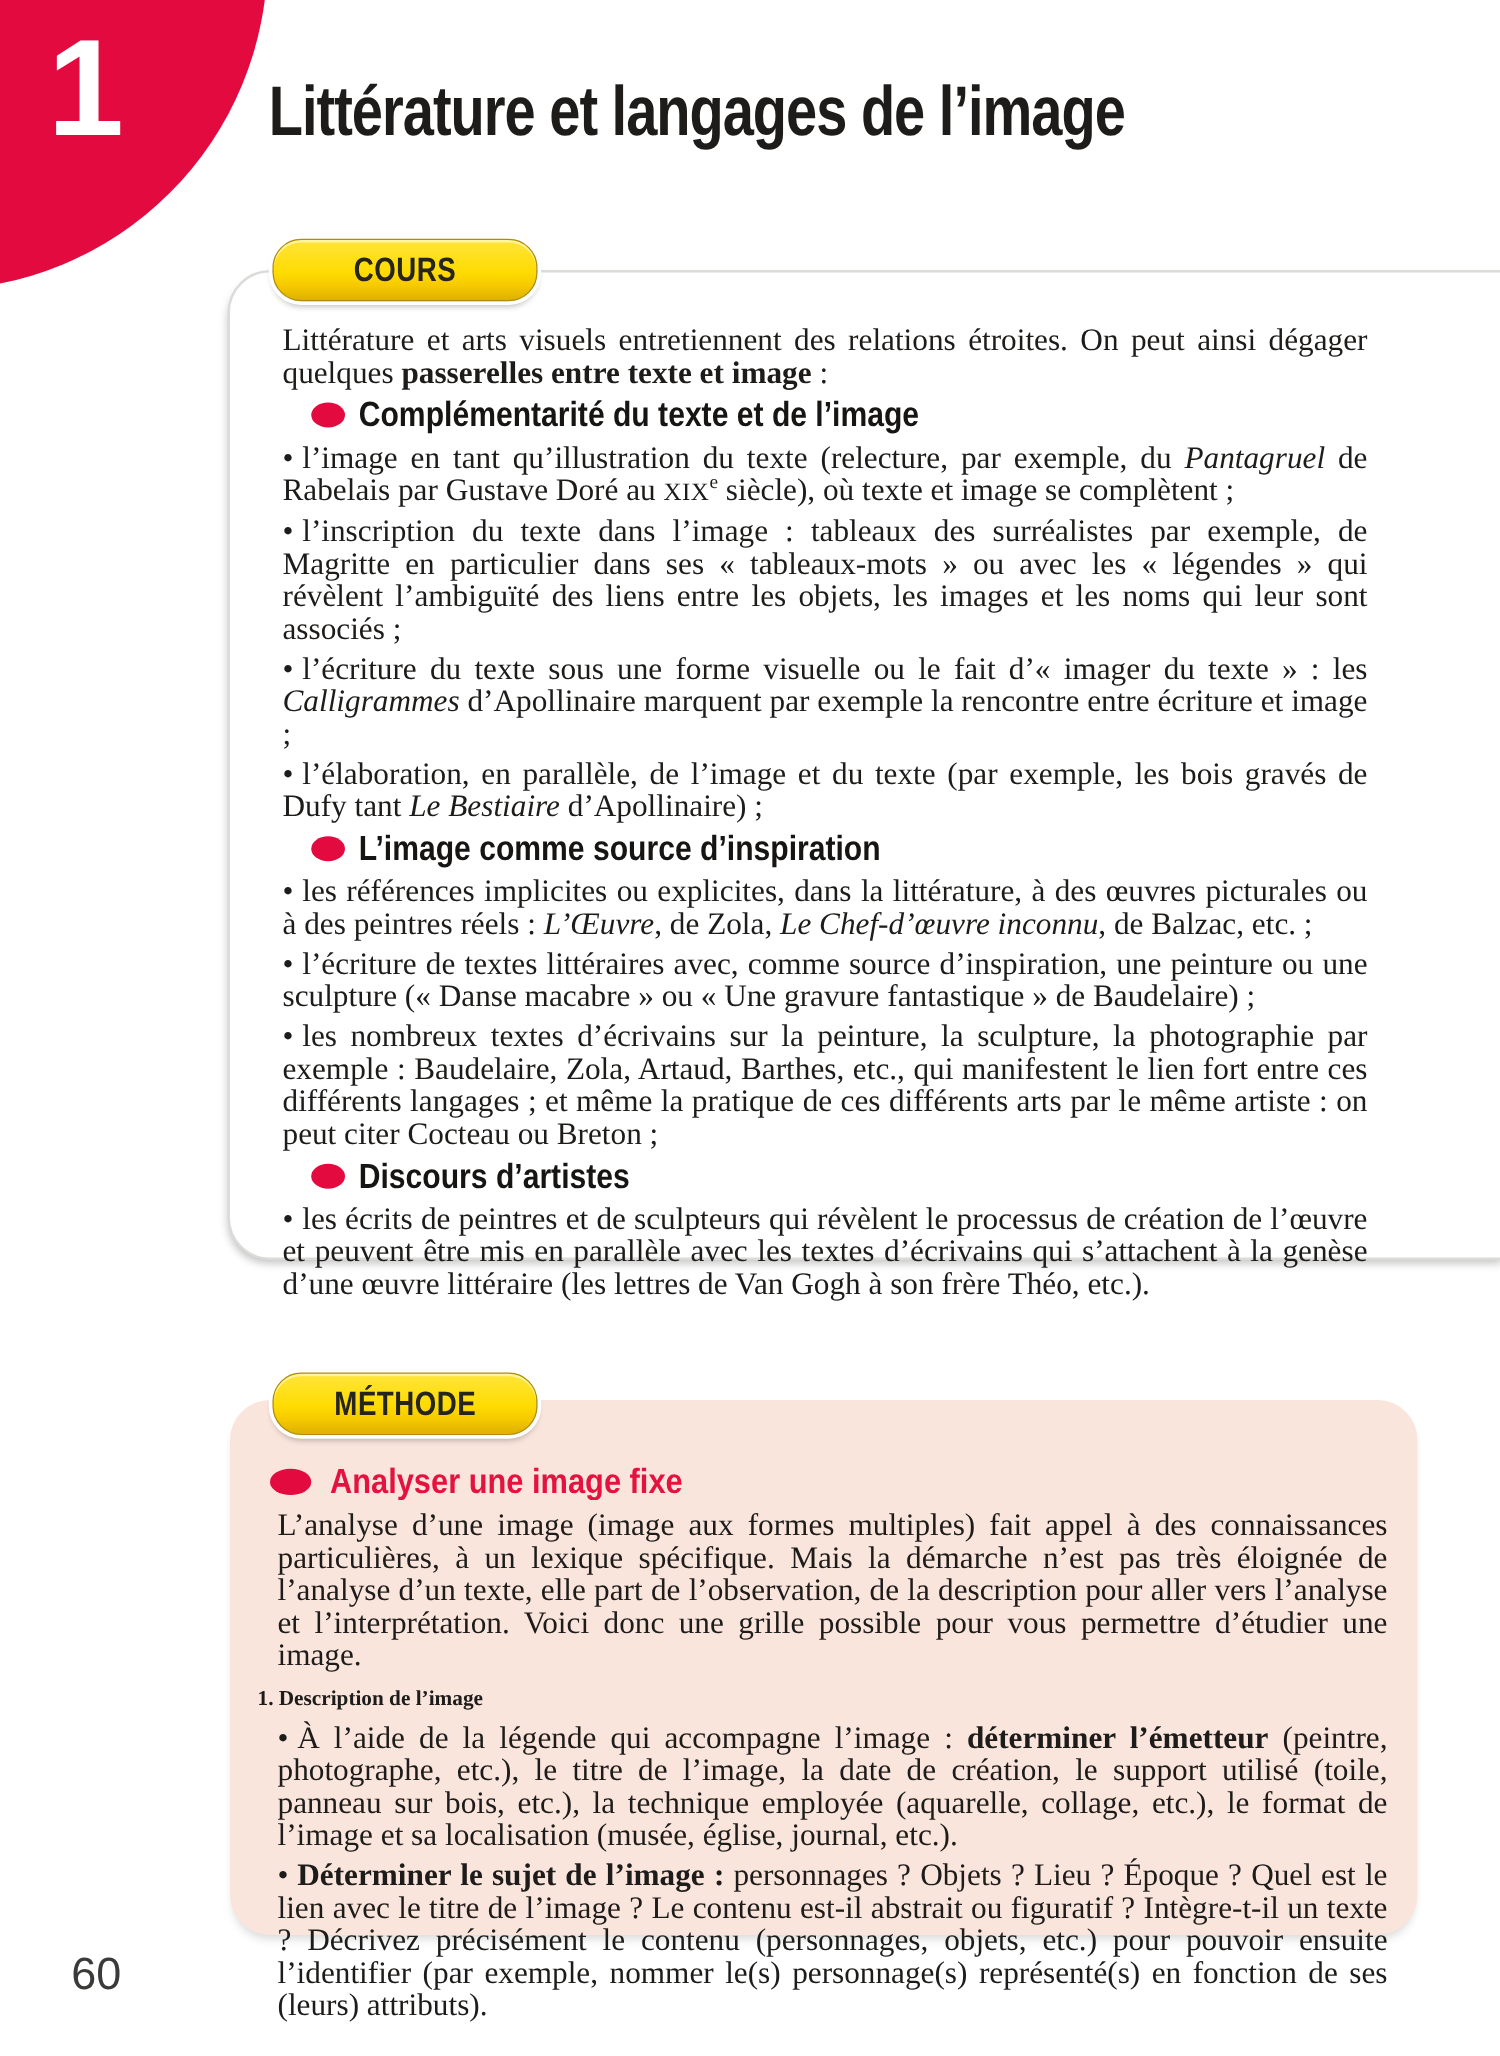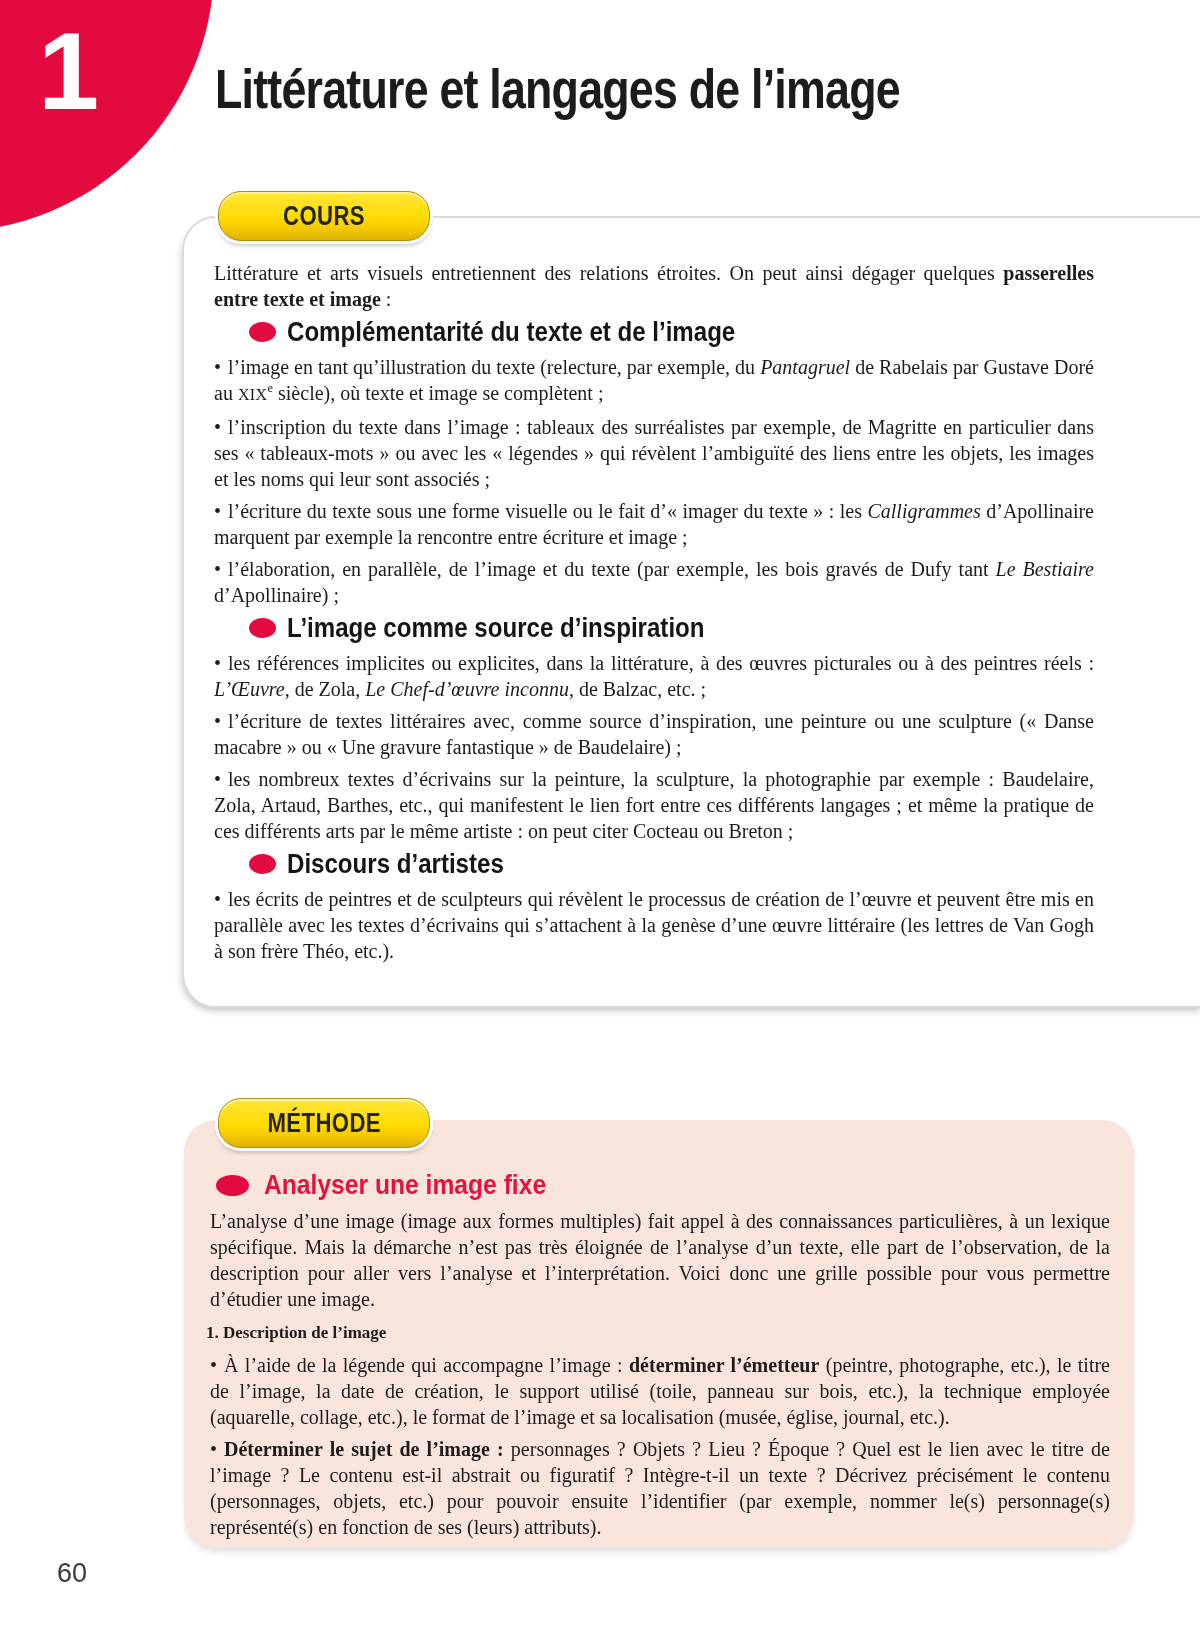--- a/index.html
+++ b/index.html
@@ -40,22 +40,22 @@
   .methode-badge{left:218px;top:1098px;}
   
   .course-box{
     position:absolute;left:182px;top:216px;width:1024px;height:792px;
     box-sizing:border-box;background:#ffffff;
     border:2px solid #dcdbd8;border-radius:34px 0 0 34px;
     box-shadow:-4px 4px 8px -4px rgba(0,0,0,.14), 0 6px 8px -3px rgba(0,0,0,.16);
     padding:42px 110px 0 26px;z-index:1;
   }
   .body-p{
-    font-size:20px;line-height:26px;text-align:justify;
-    margin:0 0 6px 4px;color:#1d1c1a;
+    font-size:25px;line-height:26px;text-align:justify;
+    margin:0 0 6px 16px;color:#1d1c1a;
   }
   .mk{margin-right:7px;}
   .sec-h{
     display:flex;align-items:center;margin:0 0 8px 39px;height:28px;
   }
   .dot{
     width:27px;height:20px;border-radius:50%;background:#e20a3f;
     margin-right:11px;flex:0 0 auto;
   }
   .sec-h-text{
@@ -80,21 +80,21 @@
     font-family:"Liberation Sans", sans-serif;font-weight:bold;
     font-size:28px;color:#e4123f;white-space:nowrap;
     transform:scaleX(.88);transform-origin:0 50%;
   }
   .m-sub{
     font-size:17px;font-weight:bold;margin:8px 0 6px 0;line-height:26px;
   }
   
   .page-num{
     position:absolute;left:57px;top:1558px;
-    font-family:"Liberation Sans", sans-serif;font-size:27px;color:#3a3a39;
+    font-family:"Liberation Sans", sans-serif;font-size:36px;color:#3a3a39;
   }
 </style>
 </head>
 <body>
 
 <div class="red-blob"></div>
 <div class="chapter-number">1</div>
 <div class="page-title">Littérature et langages de l’image</div>
 
 <div class="badge cours-badge">

